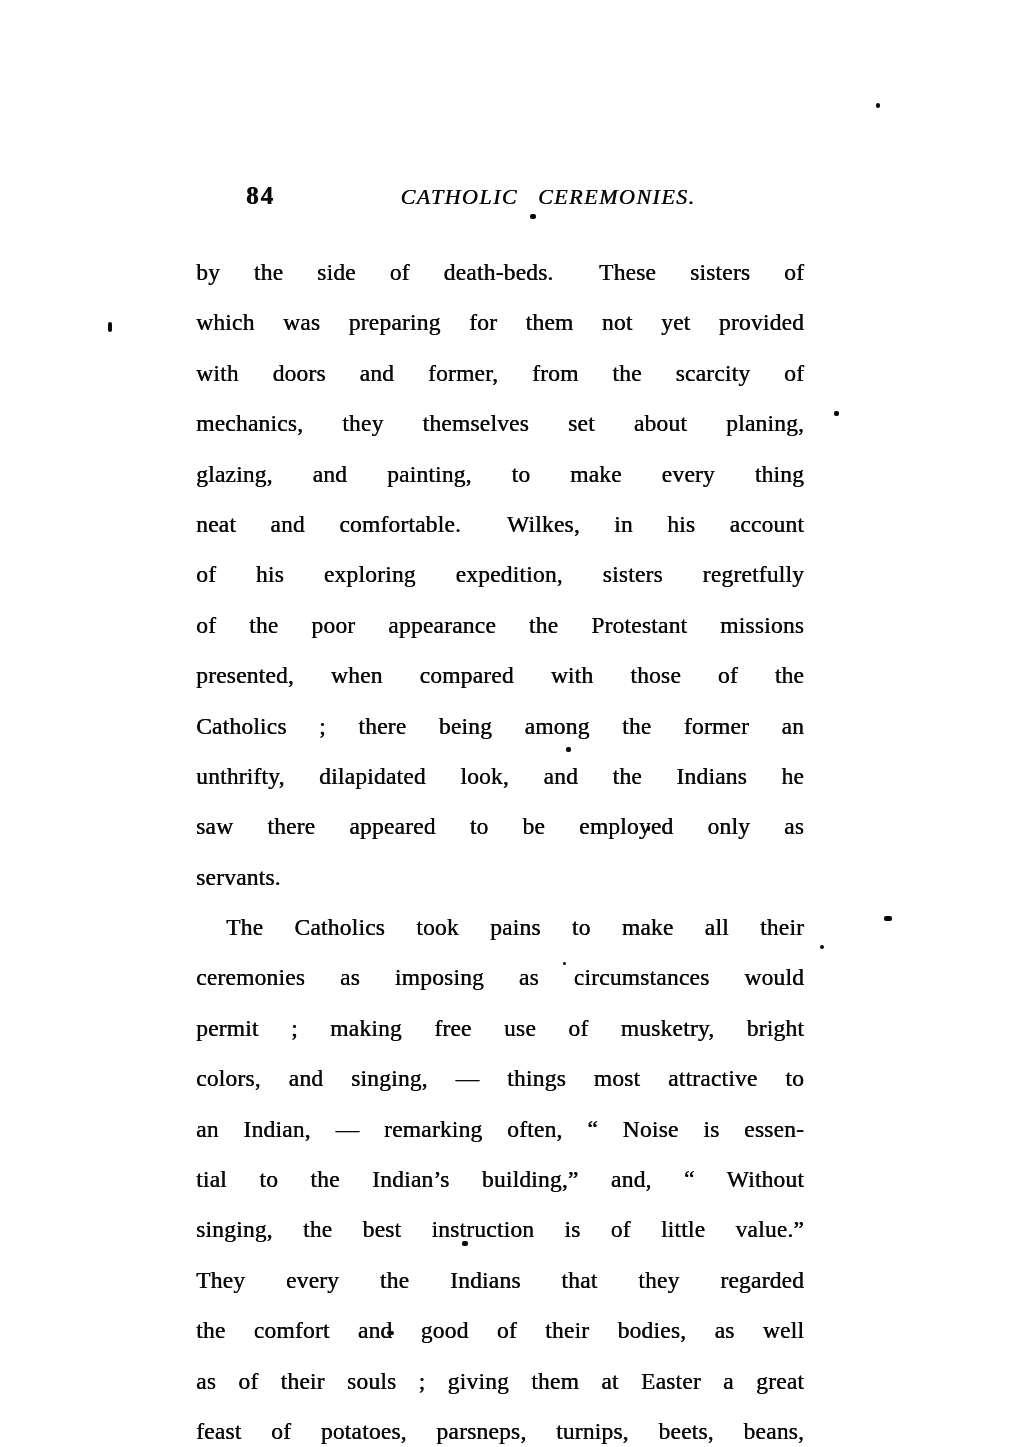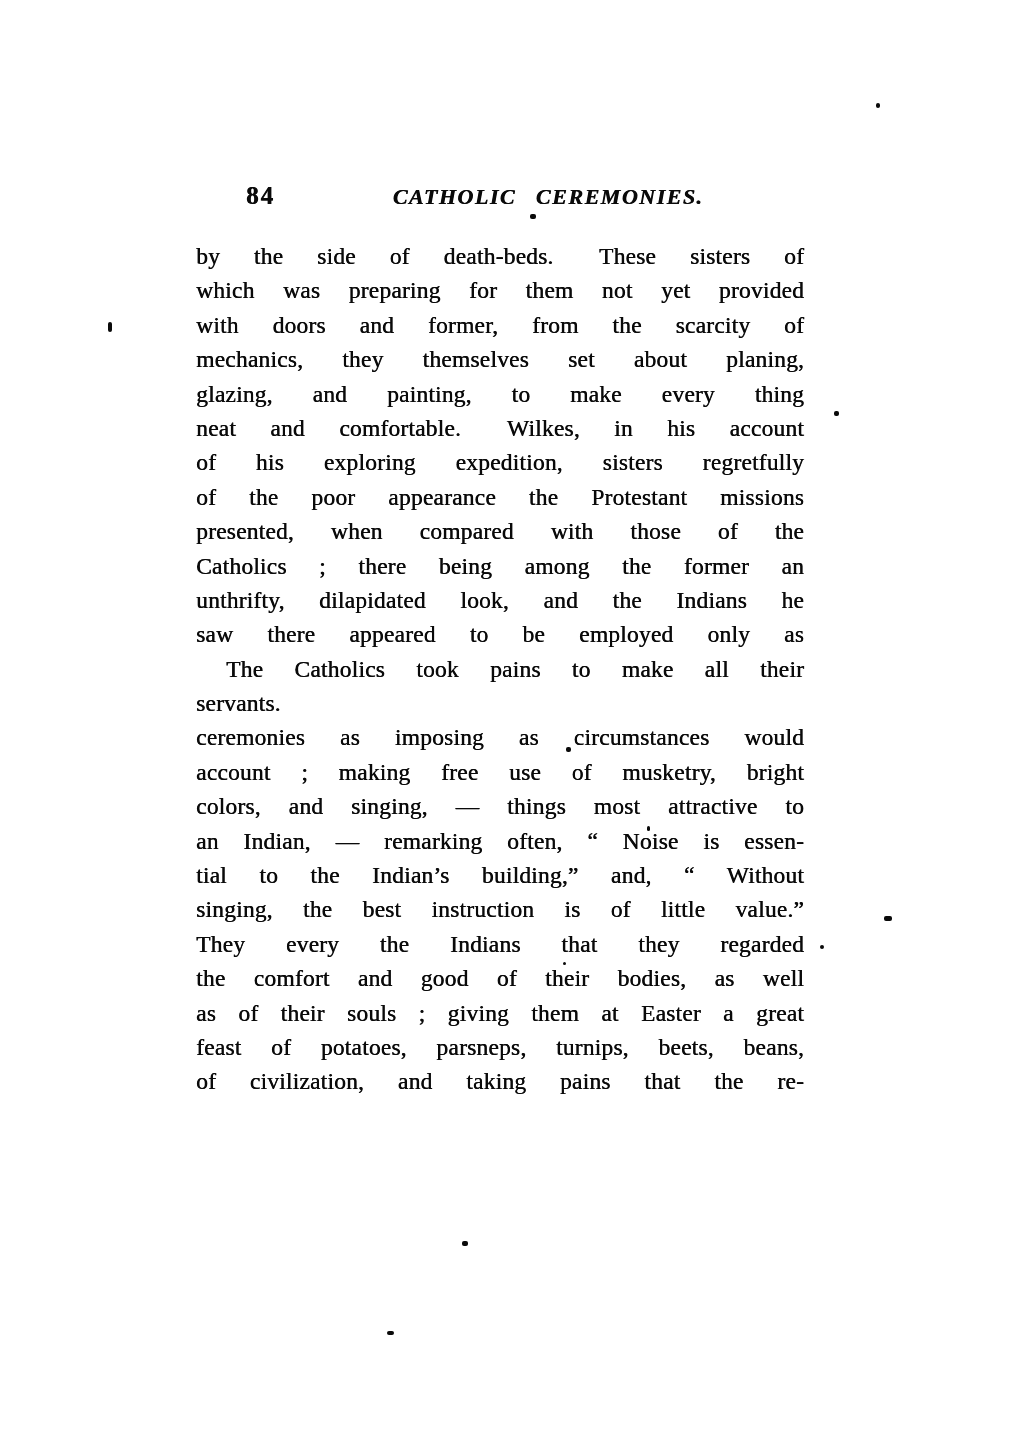--- a/index.html
+++ b/index.html
@@ -36,21 +36,21 @@
     top: 0px;
     font-size: 25px;
     font-weight: bold;
     letter-spacing: 2px;
     text-shadow: 0.5px 0.3px 0 currentColor;
   }
   .running-title {
     display: block;
     text-align: center;
     font-size: 22px;
-    font-weight: bold;
+    font-weight: normal;
     font-style: italic;
     letter-spacing: 1.5px;
     word-spacing: 13px;
     line-height: 30px;
     text-shadow: 0.5px 0.3px 0 currentColor;
   }
   .body-text {
     position: absolute;
     left: 196px;
     top: 239px;
@@ -59,20 +59,21 @@
     line-height: 34.4px;
     letter-spacing: 0.2px;
     text-shadow: 0.45px 0.25px 0 currentColor;
   }
   .line {
     height: 34.4px;
     text-align: justify;
     text-align-last: justify;
     text-justify: inter-word;
     white-space: normal;
+    margin-top: 16px;
   }
   .line.noj {
     text-align: left;
     text-align-last: left;
   }
   .line.indent {
     text-indent: 30px;
   }
   .speck {
     position: absolute;
@@ -95,24 +96,24 @@
       <div class="line">with doors and former, from the scarcity of</div>
       <div class="line">mechanics, they themselves set about planing,</div>
       <div class="line">glazing, and painting, to make every thing</div>
       <div class="line">neat and comfortable.  Wilkes, in his account</div>
       <div class="line">of his exploring expedition, sisters regretfully</div>
       <div class="line">of the poor appearance the Protestant missions</div>
       <div class="line">presented, when compared with those of the</div>
       <div class="line">Catholics ; there being among the former an</div>
       <div class="line">unthrifty, dilapidated look, and the Indians he</div>
       <div class="line">saw there appeared to be employed only as</div>
+      <div class="line noj">servants.</div>
       <div class="line indent">The Catholics took pains to make all their</div>
-      <div class="line noj">servants.</div>
       <div class="line">ceremonies as imposing as circumstances would</div>
-      <div class="line">account ; making free use of musketry, bright</div>
+      <div class="line">permit ; making free use of musketry, bright</div>
       <div class="line">colors, and singing, — things most attractive to</div>
       <div class="line">an Indian, — remarking often, “ Noise is essen-</div>
       <div class="line">tial to the Indian’s building,” and, “ Without</div>
       <div class="line">singing, the best instruction is of little value.”</div>
       <div class="line">They every the Indians that they regarded</div>
       <div class="line">the comfort and good of their bodies, as well</div>
       <div class="line">as of their souls ; giving them at Easter a great</div>
       <div class="line">feast of potatoes, parsneps, turnips, beets, beans,</div>
       <div class="line">of civilization, and taking pains that the re-</div>
     </div>

